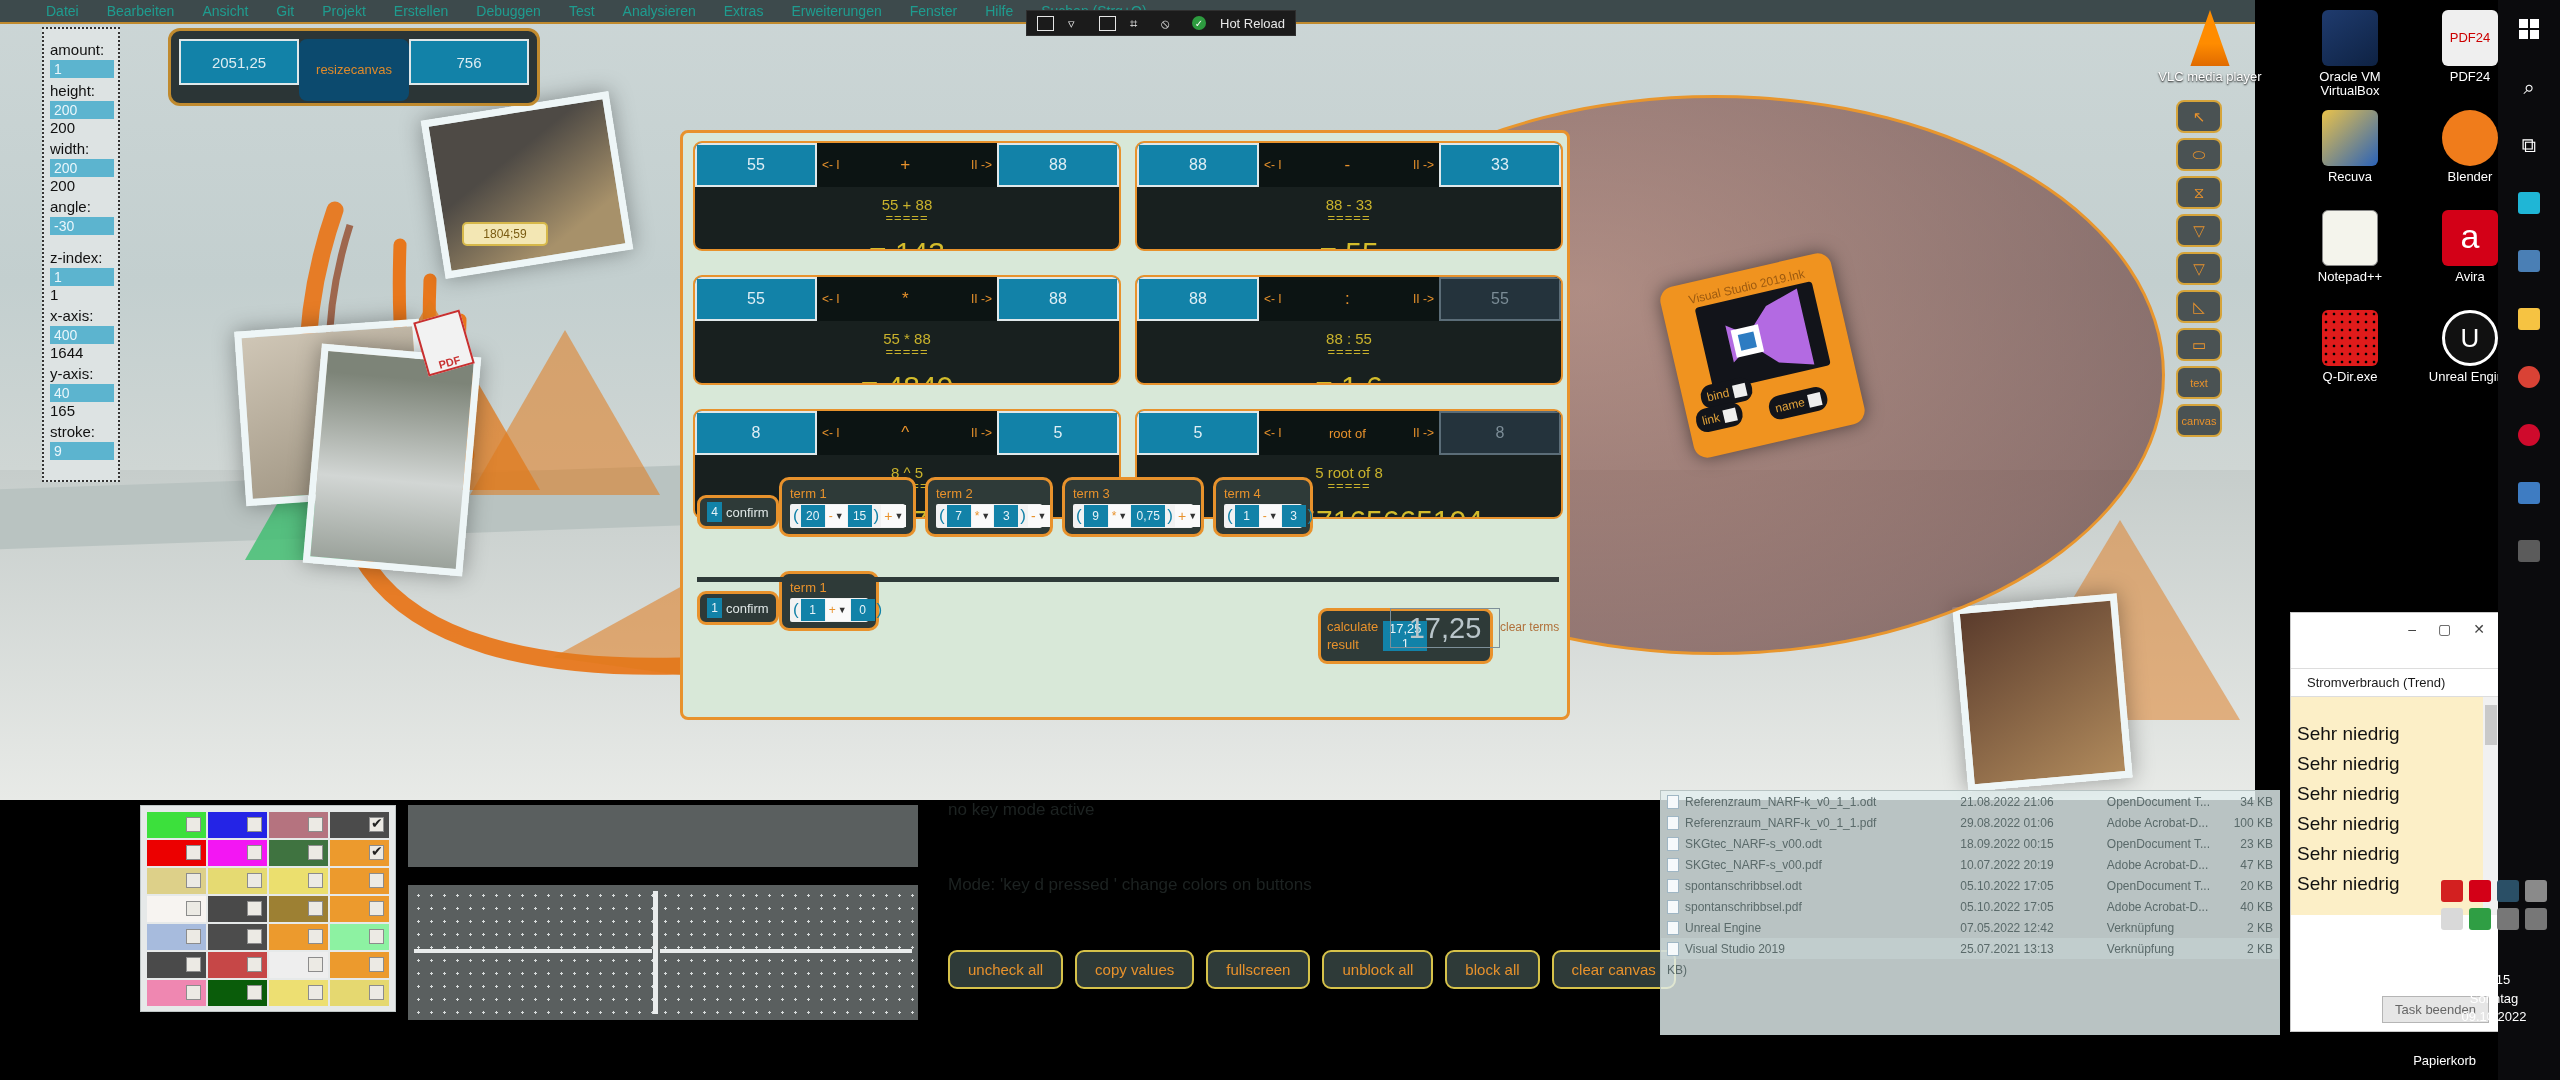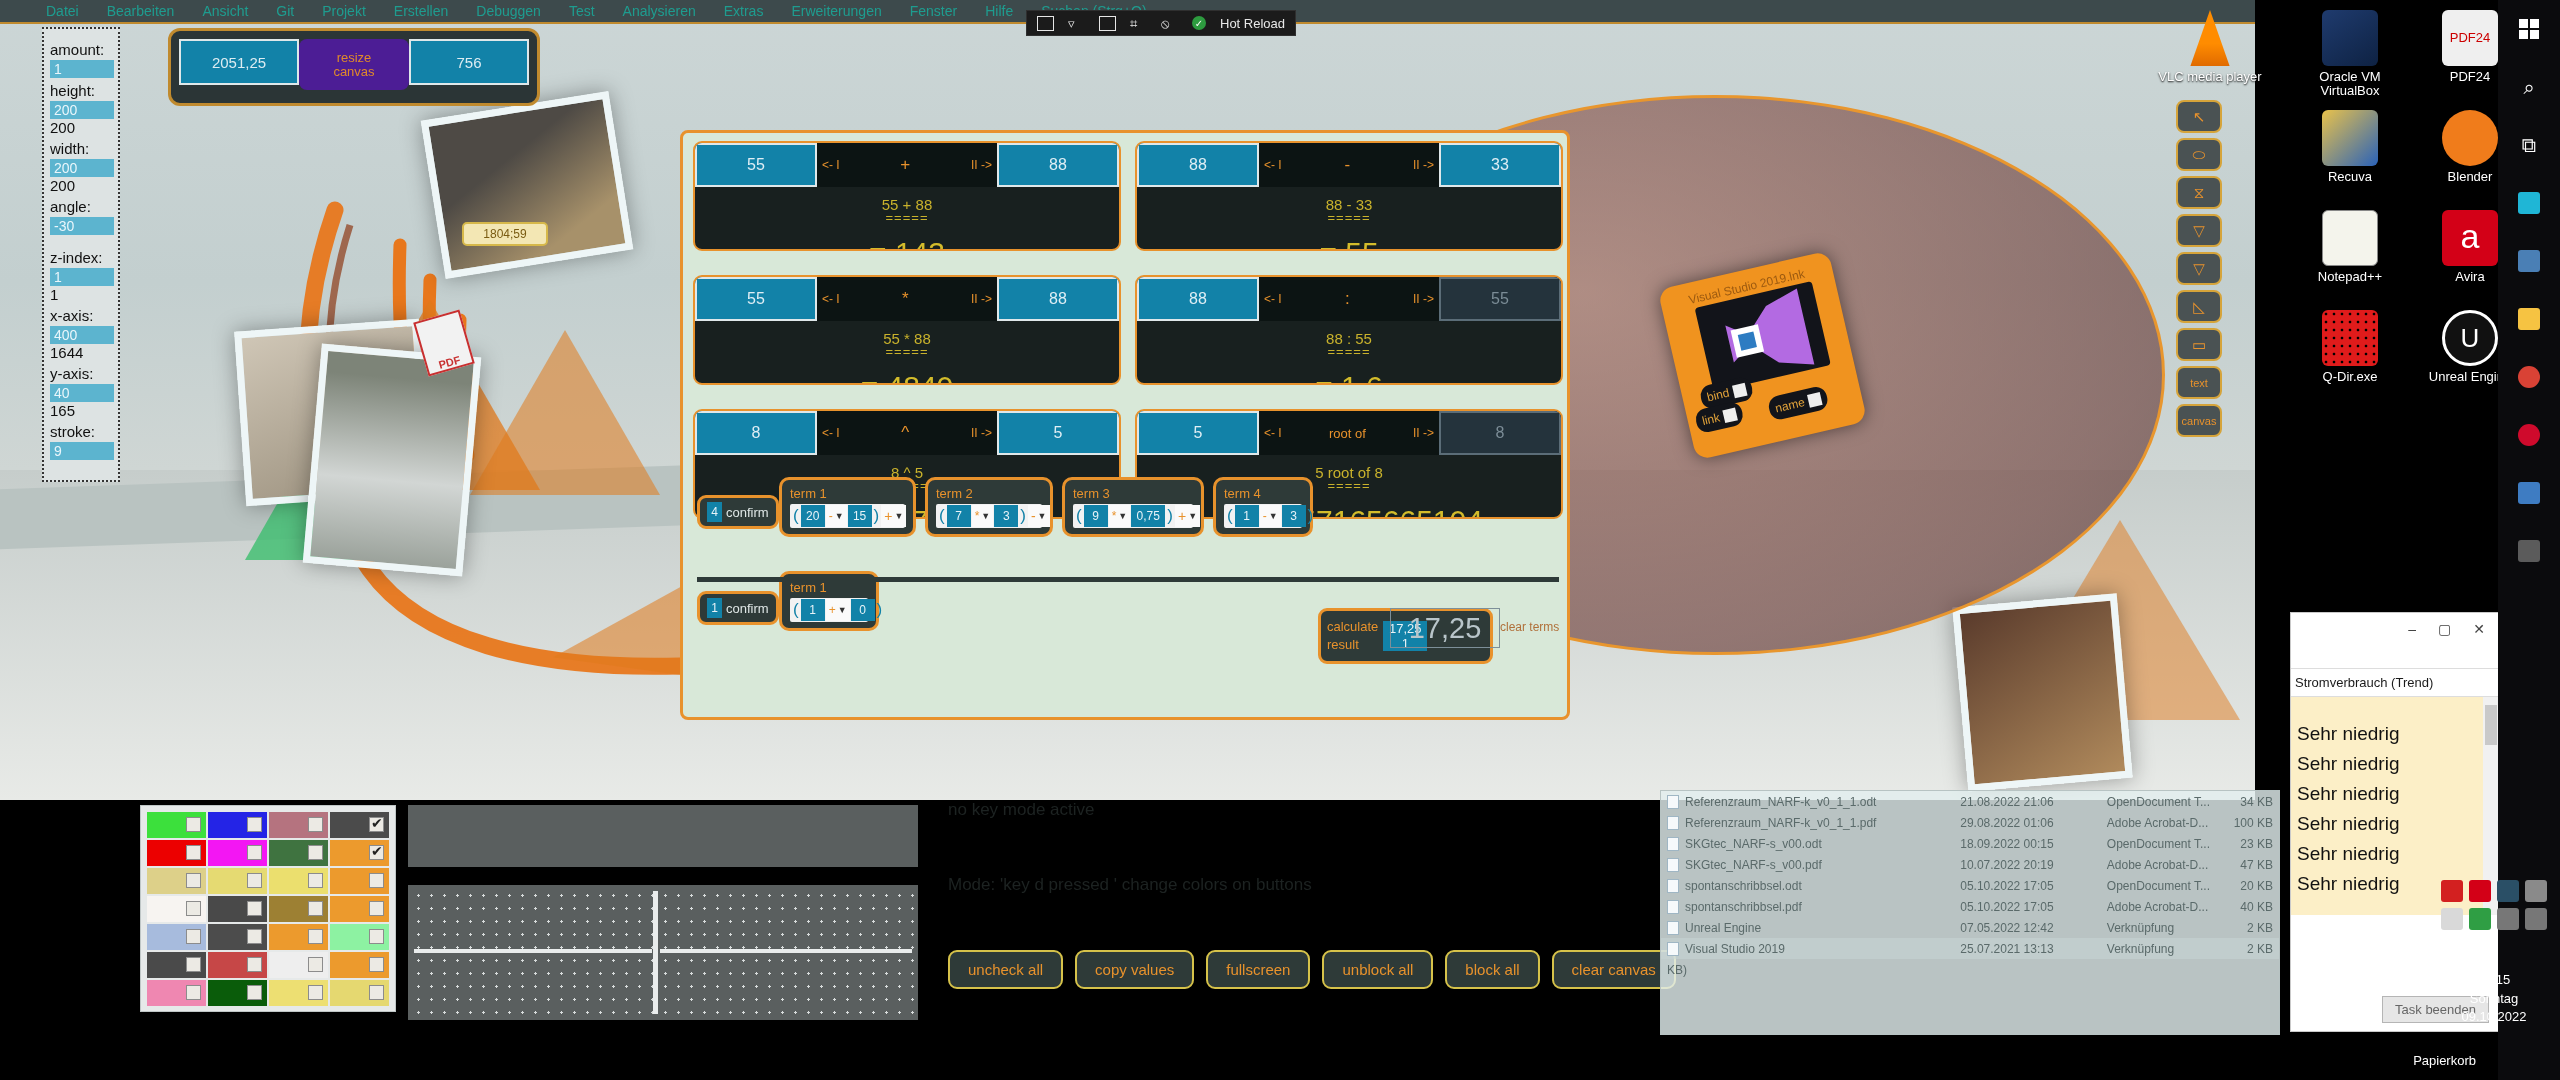--- a/index.html
+++ b/index.html
@@ -35,22 +35,22 @@
   .props .k { display:block; margin:4px 0 2px; font-size:15px; color:#111; }
   .props input.v { display:block; width:64px; height:18px; background:#5cb4cf; color:#e9f6fb; border:none;
      font-size:14px; padding:0 4px; font-family:"Liberation Sans",sans-serif; }
   .props .out { display:block; font-size:15px; color:#111; margin-bottom:2px; }
 
   
   .resizebox { position:absolute; left:168px; top:28px; width:372px; height:78px;
      background:#2b3536; border:3px solid #c08a2e; border-radius:12px; display:flex; align-items:flex-start; padding:8px; }
   .tealfield { background:#1282a8; border:2px solid #dfe8ea; color:#dcecf2; font-size:15px; text-align:center;
      height:46px; line-height:44px; font-family:"Liberation Sans",sans-serif; }
-  .resizebox .lblmid { flex:1; background:#4c1d95; border-radius:8px; height:51px; color:#e08a2a; font-size:13px;
-     display:flex; flex-direction:column; align-items:center; justify-content:center; line-height:1.05; }
+  .resizebox .lblmid { flex:1; background:#0c4a6e; border-radius:8px; height:62px; color:#e08a2a; font-size:13px;
+     display:flex; flex-direction:row; align-items:center; justify-content:center; line-height:1.05; }
 
   
   .idebar { position:absolute; left:0; top:0; width:2255px; height:24px; background:#3d4a4c; color:#14b8a6;
      font-size:14px; display:flex; align-items:center; gap:28px; padding-left:46px; border-bottom:2px solid #c08a2e; }
   .idebar span { opacity:.75; }
 
   
   .hotreload { position:absolute; left:1026px; top:10px; height:26px; background:#1b1b1b; color:#e8e8e8;
      display:flex; align-items:center; gap:14px; padding:0 10px; font-size:13px; border:1px solid #2f2f2f;}
   .hotreload .ic { width:17px; height:15px; border:1.6px solid #e6e6e6; display:inline-block; }
@@ -155,21 +155,21 @@
   .exrow .sz { width:50px; text-align:right; }
   .exrow .fi { width:12px; height:14px; background:#f6f9fb; border:1px solid #9fb6c4; }
   .exrow.sel { background:rgba(200,214,214,.55); }
 
   
   .taskwin { position:absolute; left:2290px; top:612px; width:210px; height:420px; background:#fff;
      border:1px solid #c9c9c9; }
   .taskwin .tbar { height:32px; display:flex; justify-content:flex-end; align-items:center; gap:22px; padding-right:14px;
      color:#444; font-size:14px; }
   .taskwin .colhdr { height:24px; border-bottom:1px solid #ddd; }
-  .taskwin .trendhdr { font-size:13px; color:#1a1a1a; padding:6px 4px; border-bottom:1px solid #ddd; }
+  .taskwin .trendhdr { font-size:13px; color:#1a1a1a; padding:6px 16px; border-bottom:1px solid #ddd; }
   .taskwin .listarea { background:#fcefc7; height:218px; position:relative; padding-top:22px; }
   .taskwin .litem { font-size:19px; color:#111; padding:4px 6px; }
   .taskwin .scroll { position:absolute; right:0; top:0; width:16px; height:100%; background:#f1f1f1; }
   .taskwin .thumbbar { position:absolute; right:2px; top:8px; width:12px; height:40px; background:#c9c9c9; }
   .taskwin .endbtn { position:absolute; right:10px; bottom:8px; background:#e6e6e6; border:1px solid #b5b5b5;
      font-size:13px; color:#666; padding:5px 12px; }
 
   
   .clock { position:absolute; right:6px; bottom:54px; width:120px; text-align:center; color:#fff; font-size:13px; line-height:1.4; }
   .trayicons { position:absolute; right:4px; bottom:150px; width:124px; display:flex; flex-wrap:wrap; gap:6px; justify-content:center; }

